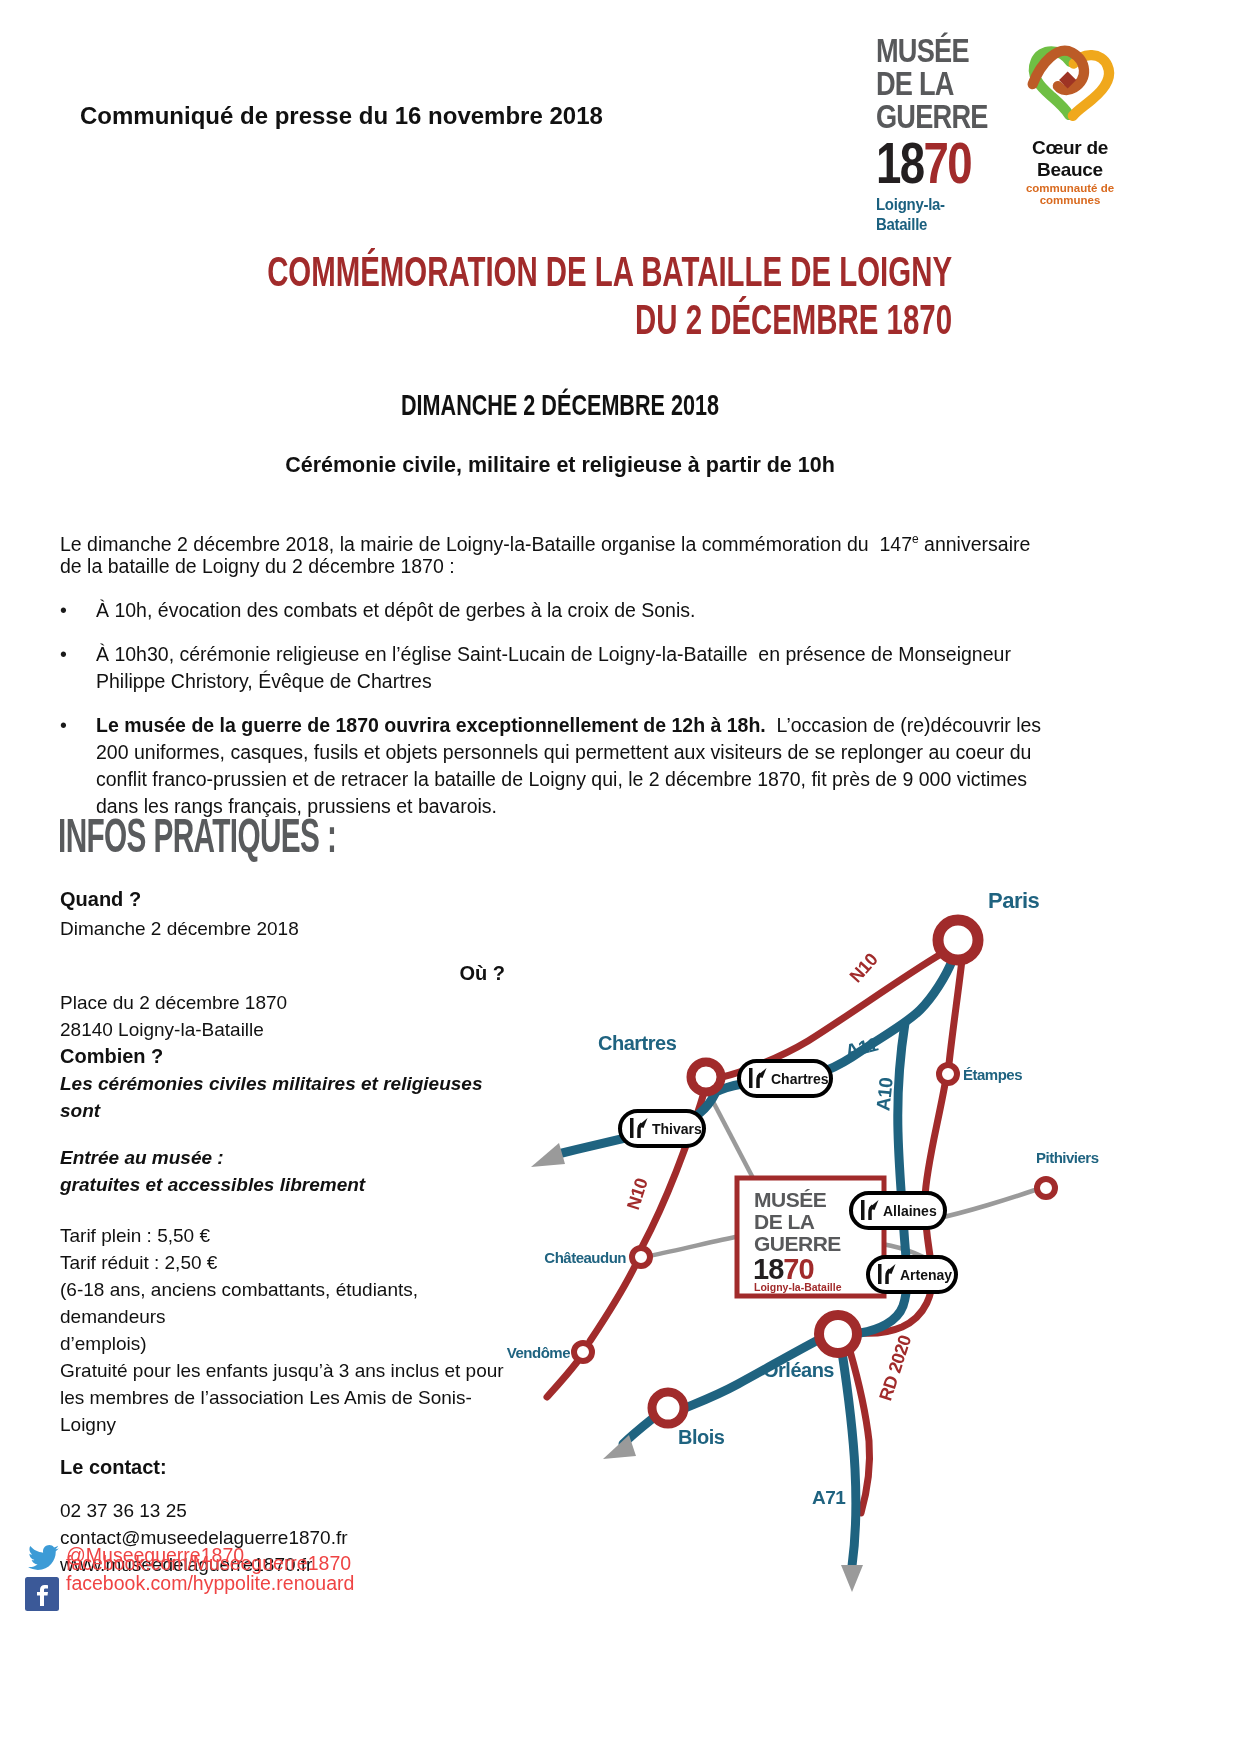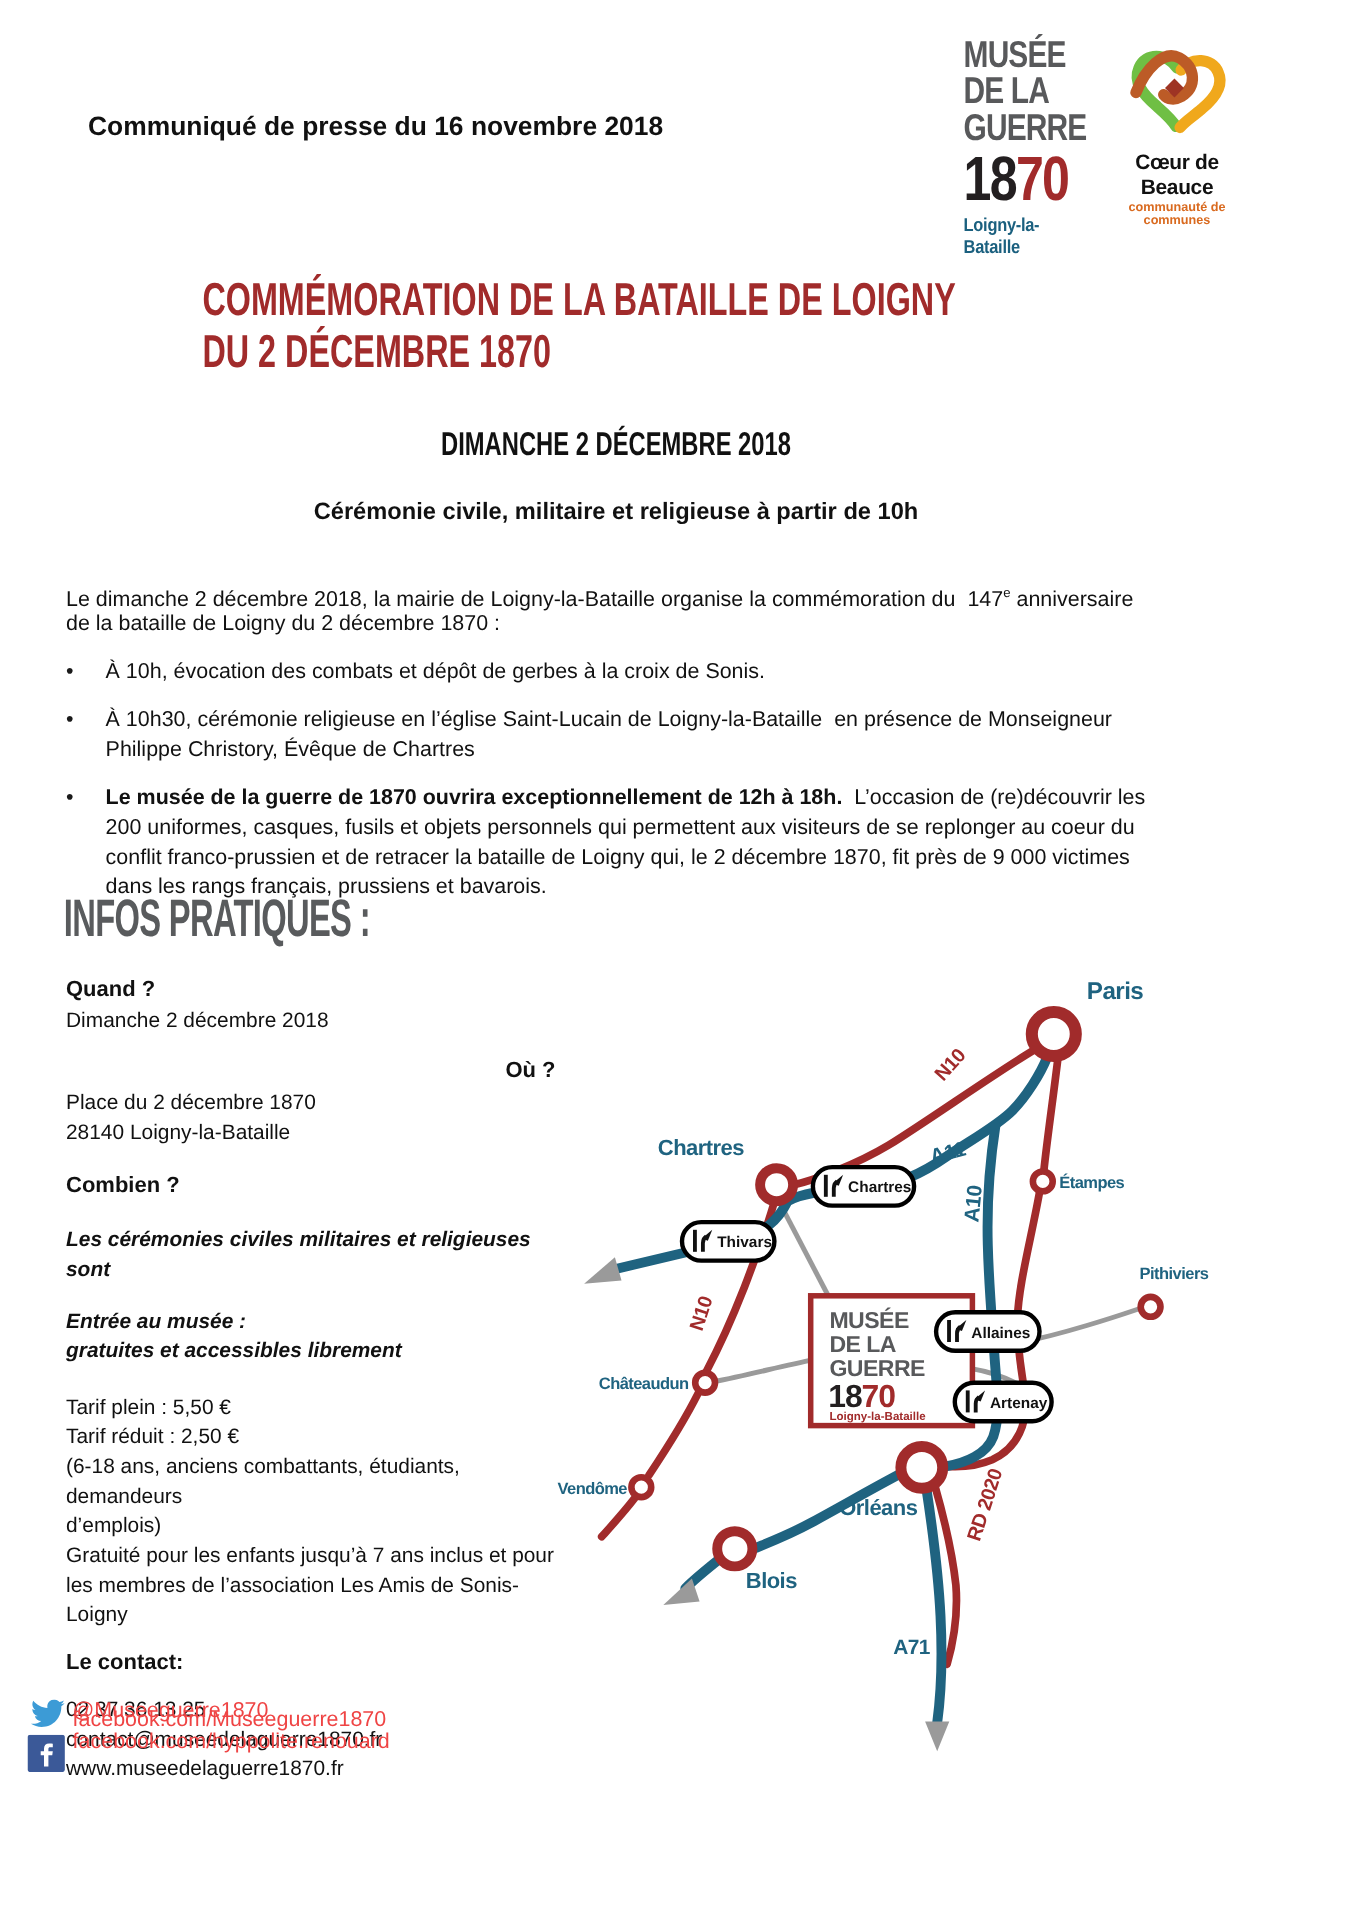--- a/index.html
+++ b/index.html
@@ -22,21 +22,21 @@
   .y-black { color:#231F20; } .y-red { color:#A12B2B; }
   .ml-place { font-size:17px; font-weight:bold; color:#1B607F; margin-top:5px;
               transform:scaleX(0.88); transform-origin:left center; letter-spacing:-0.3px; }
 
   
   .coeur-logo { left:1000px; top:28px; width:140px; text-align:center; }
   .cl-name { font-size:19px; font-weight:bold; color:#111; letter-spacing:-0.3px; margin-top:2px; }
   .cl-sub  { font-size:11.5px; font-weight:bold; color:#D96A1F; margin-top:1px; }
 
   
-  .title { left:16px; top:248px; width:1120px; text-align:left; color:#A12B2B; }
+  .title { left:0; top:248px; width:1120px; text-align:right; color:#A12B2B; }
   .title-line { font-size:42px; font-weight:bold; line-height:48px; letter-spacing:0;
                 transform:scaleX(0.70); transform-origin:center; white-space:nowrap; }
   .subtitle { left:0; top:388px; width:1120px; text-align:center; }
   .subtitle-line { font-size:30px; font-weight:bold; color:#111;
                    transform:scaleX(0.72); transform-origin:center; white-space:nowrap; }
   .intro { left:0; top:452px; width:1120px; text-align:center; font-weight:bold;
            font-size:21.5px; line-height:27px; color:#111; }
 
   
   .paragraph { left:60px; top:528px; width:988px; font-size:19.5px; line-height:22px;
@@ -49,21 +49,21 @@
 
   .infos-heading { left:58px; top:808px; font-size:48px; font-weight:bold; color:#595B5D;
                    transform:scaleX(0.62); transform-origin:left center; letter-spacing:-1px;
                    white-space:nowrap; }
 
   
   .left-col { left:60px; top:886px; width:445px; font-size:19px; line-height:27px; color:#111; }
   .lc-h  { font-size:20px; font-weight:bold; }
   .lc-bi { font-weight:bold; font-style:italic; }
   .mt2  { margin-top:2px; }  .mt16 { margin-top:16px; } .mt18 { margin-top:18px;text-align:right; }
-  .mt20 { margin-top:20px; } .mt22 { margin-top:22px; } .mt24 { margin-top:24px; }
+  .mt20 { margin-top:20px; } .mt22 { } .mt24 { margin-top:24px; }
 
   
   .soc-text { font-size:19.5px; color:#ef4444; }
 
   
   .map { left:500px; top:880px; }
   .map text { font-family:"Liberation Sans", sans-serif; }
   .city { fill:#1F6380; font-weight:bold; font-size:20px; letter-spacing:-0.5px; }
   .city-lg { font-size:22px; }
   .city-sm { font-size:15px; }
@@ -146,21 +146,21 @@
 
     <div class="lc-bi mt22">Les cérémonies civiles militaires et religieuses sont</div>
     <div class="lc-bi mt20">Entrée au musée :</div>
 
     <div class="lc-bi">gratuites et accessibles librement</div>
 
     <div class="mt24">Tarif plein : 5,50 €</div>
     <div>Tarif réduit : 2,50 €</div>
     <div>(6-18 ans, anciens combattants, étudiants, demandeurs</div>
     <div>d’emplois)</div>
-    <div>Gratuité pour les enfants jusqu’à 7 ans inclus et pour</div>
+    <div>Gratuité pour les enfants jusqu’à 3 ans inclus et pour</div>
     <div>les membres de l’association Les Amis de Sonis-Loigny</div>
 
     <div class="lc-h mt16">Le contact:</div>
 
     <div class="mt16">02 37 36 13 25</div>
     <div>contact@museedelaguerre1870.fr</div>
     <div>www.museedelaguerre1870.fr</div>
   </div>
 
   <svg class="abs" style="left:26px; top:1545px;" width="34" height="28" viewBox="0 0 24 20">

